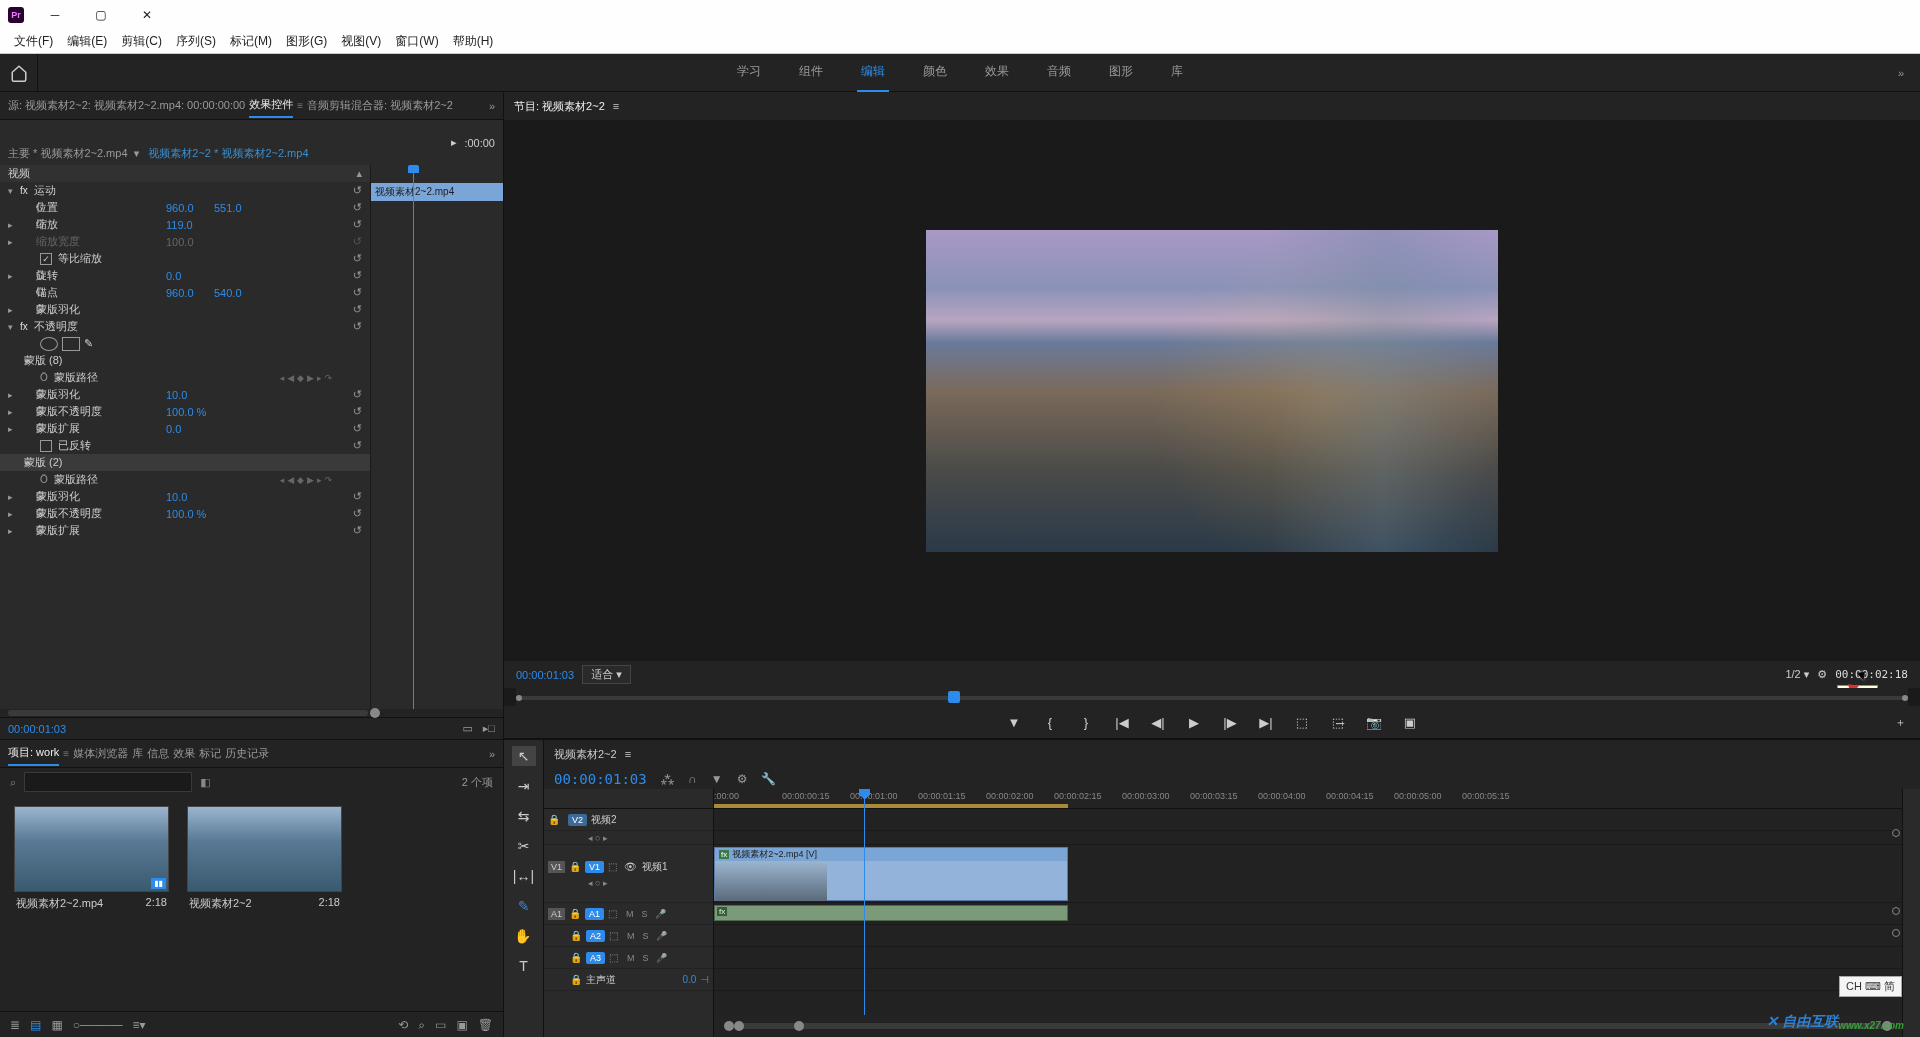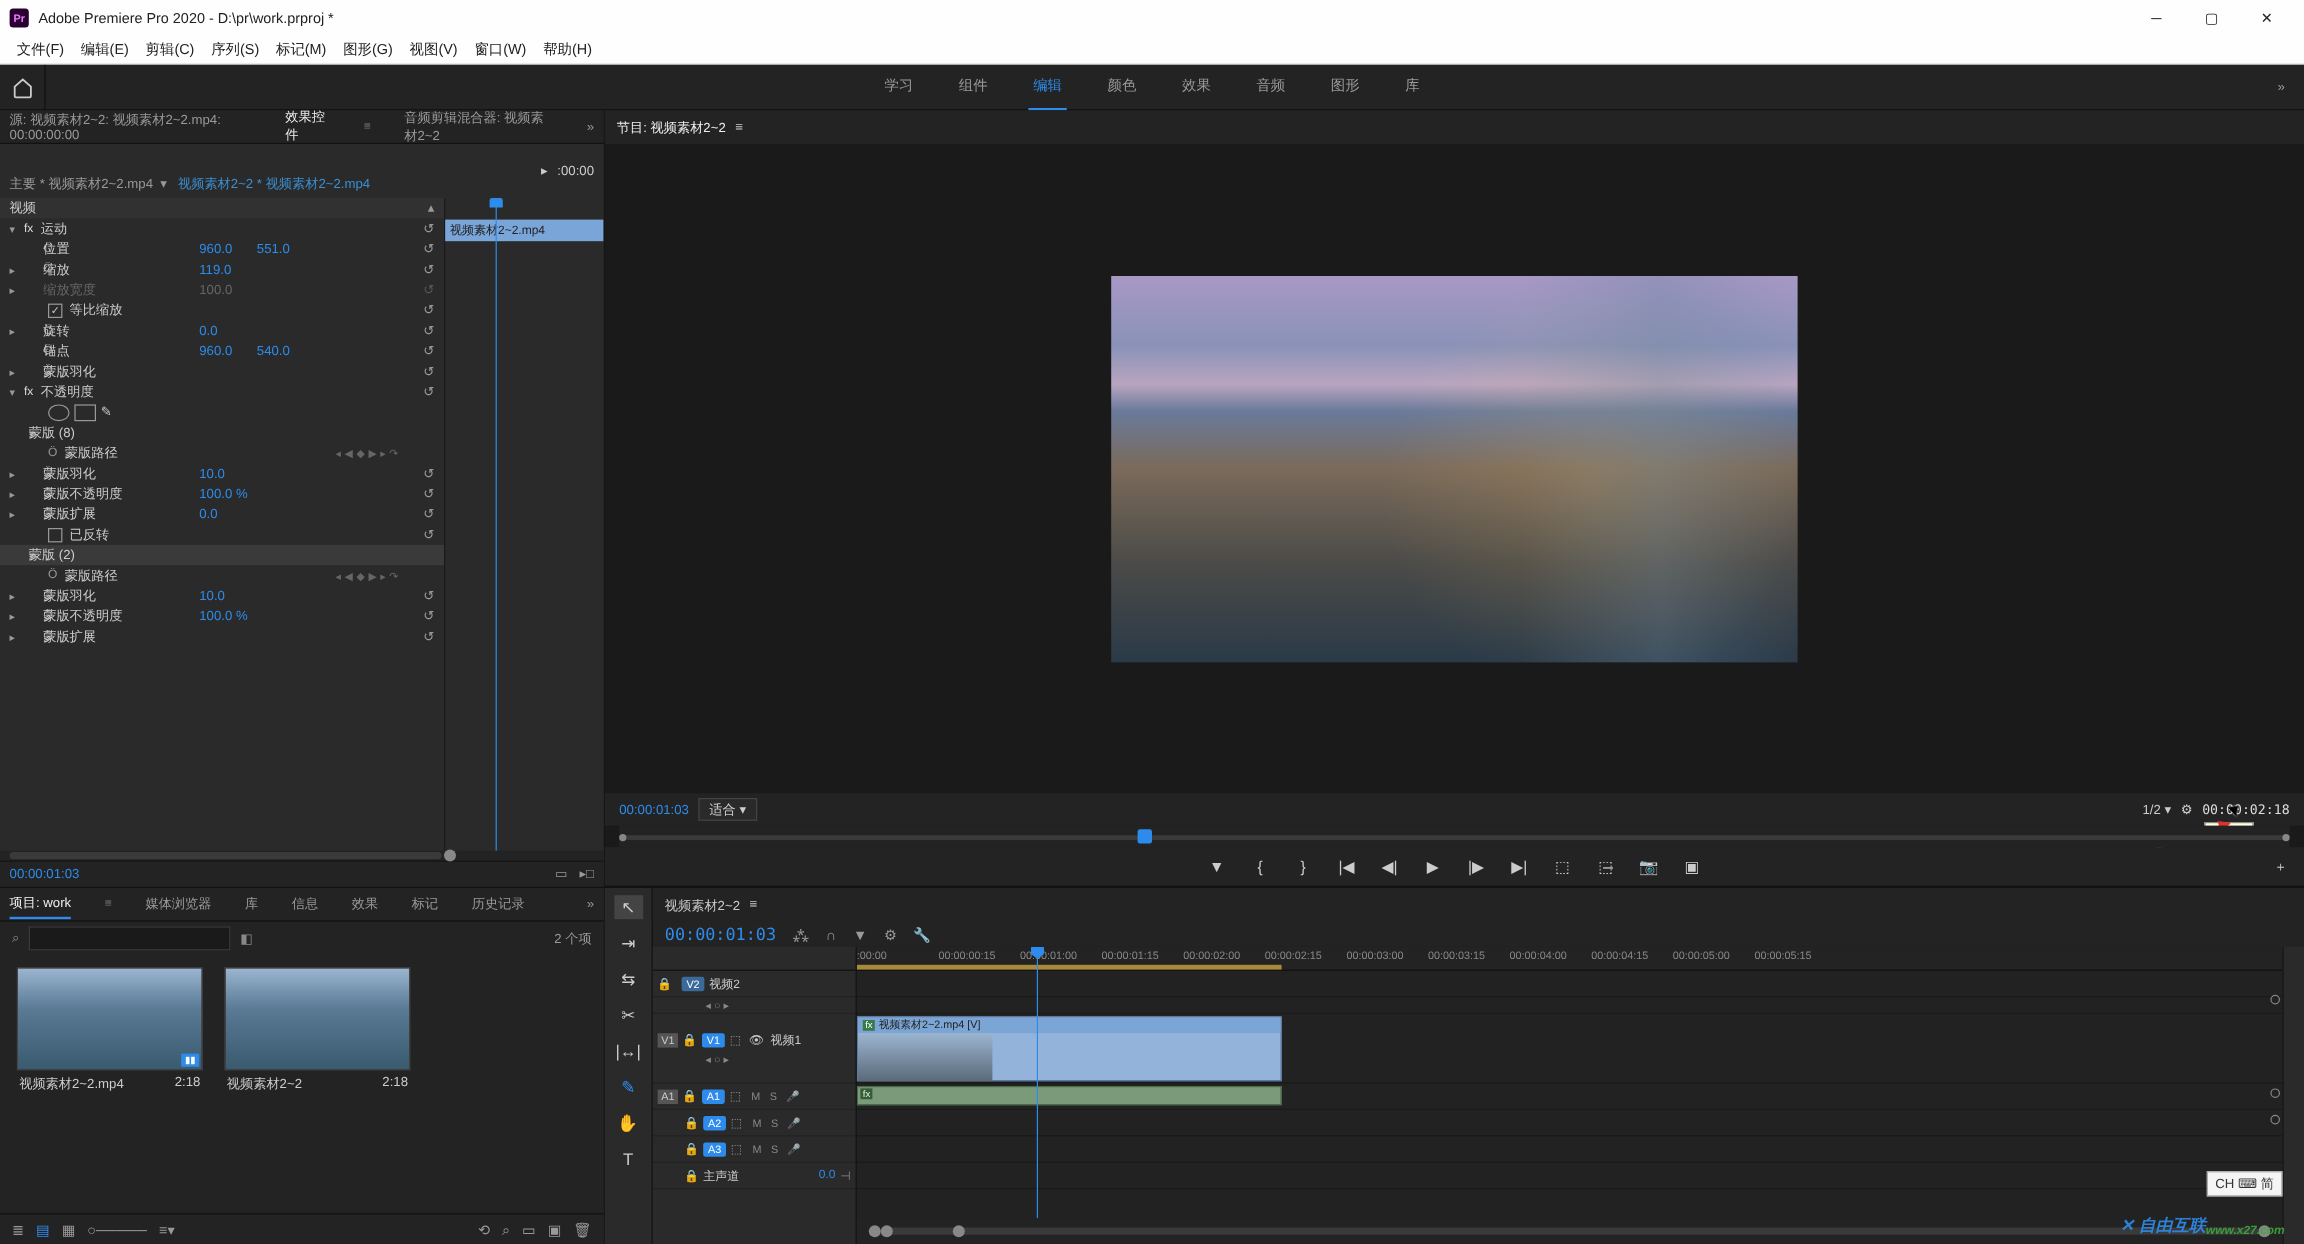--- a/index.html
+++ b/index.html
@@ -14,21 +14,21 @@
 .workspace-bar .home { width: 38px; height: 38px; display: flex; align-items: center; justify-content: center; color: #ccc; border-right: 1px solid #111; }
 .workspace-bar .ws-tabs { flex: 1; display: flex; justify-content: center; gap: 30px; }
 .workspace-bar .ws-tab { color: #999; padding: 10px 4px; cursor: pointer; font-size: 12px; }
 .workspace-bar .ws-tab.active { color: #2d8ceb; border-bottom: 2px solid #2d8ceb; }
 .workspace-bar .more { width: 38px; display: flex; align-items: center; justify-content: center; color: #999; }
 
 .main { display: flex; height: calc(1037px - 30px - 24px - 38px); }
 .left-col { width: 504px; display: flex; flex-direction: column; border-right: 1px solid #111; }
 .right-col { flex: 1; display: flex; flex-direction: column; }
 
-.panel-tabs { height: 28px; background: #232323; display: flex; align-items: center; padding: 0 8px; gap: 28px; border-bottom: 1px solid #111; font-size: 11px; }
+.panel-tabs { height: 28px; background: #232323; display: flex; align-items: center; padding: 0 8px; gap: 4px; border-bottom: 1px solid #111; font-size: 11px; }
 .panel-tabs .tab { color: #999; cursor: pointer; padding: 4px 0; }
 .panel-tabs .tab.active { color: #eee; border-bottom: 2px solid #2d8ceb; }
 .panel-tabs .tab-menu { color: #777; font-size: 10px; }
 .panel-tabs .tab-more { color: #999; margin-left: auto; }
 
 
 .effect-controls { flex: 1; background: #2a2a2a; display: flex; flex-direction: column; overflow: hidden; }
 .ec-header { display: flex; align-items: center; padding: 4px 8px; background: #2a2a2a; font-size: 11px; }
 .ec-breadcrumb { color: #999; margin-top: 22px; }
 .ec-breadcrumb .active-clip { color: #3a8fd0; }
@@ -147,21 +147,20 @@
 
 .red-arrow { position: absolute; width: 95px; height: 2px; background: #e03030; transform-origin: right center; }
 .red-arrow::after { content: ''; position: absolute; right: -1px; top: -4px; border-left: 10px solid #e03030; border-top: 5px solid transparent; border-bottom: 5px solid transparent; }
 .cursor-arrow { position: absolute; width: 0; height: 0; border-left: 7px solid #000; border-top: 5px solid transparent; border-bottom: 5px solid transparent; transform: rotate(-45deg); filter: drop-shadow(0 0 1px #fff); }
 </style>
 </head>
 <body>
 
 <div class="titlebar">
   <div class="pr-icon">Pr</div>
-  <div class="title">Adobe Premiere Pro 2020 - D:\pr\work.prproj *</div>
   <div class="win-btn">─</div>
   <div class="win-btn">▢</div>
   <div class="win-btn">✕</div>
 </div>
 
 <div class="menubar">
   <div class="menu-item">文件(F)</div>
   <div class="menu-item">编辑(E)</div>
   <div class="menu-item">剪辑(C)</div>
   <div class="menu-item">序列(S)</div>

